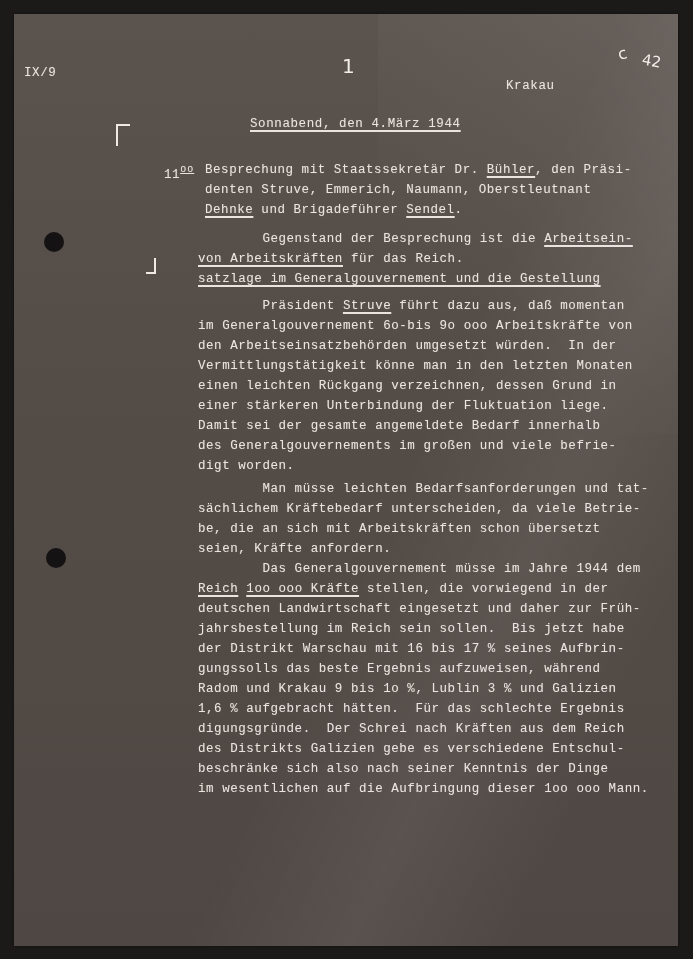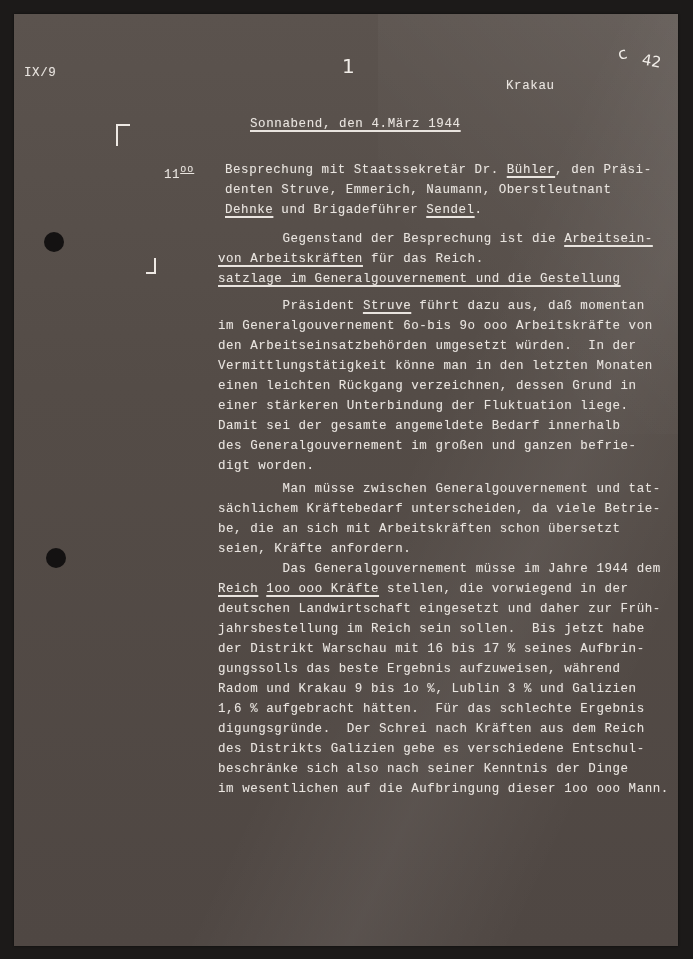--- a/index.html
+++ b/index.html
@@ -77,21 +77,20 @@
     }
     .para { position: absolute; left: 184px; }
     .para .line {
       display: block;
       color: #e9e4df;
       font-size: 12.5px;
       letter-spacing: 0.55px;
       white-space: pre;
       line-height: 20px;
       text-shadow: 0 0 1px rgba(255,255,255,0.25);
-      margin-left: 20px;
     }
     .sup { font-size: 10px; vertical-align: 6px; letter-spacing: 1px; text-decoration: underline; }
   </style>
 </head>
 <body>
 
 <div class="page">
   <div class="sheen"></div>
 
   <div class="hole" style="left:30px; top:218px;"></div>
@@ -122,25 +121,25 @@
       <span class="line"><span class="u">satzlage im Generalgouvernement und die Gestellung</span></span>
     </div>
   <div class="para" style="left:184px; top:282px;">
       <span class="line"><span>        Präsident </span><span class="u">Struve</span><span> führt dazu aus, daß momentan</span></span>
       <span class="line"><span>im Generalgouvernement 6o-bis 9o ooo Arbeitskräfte von</span></span>
       <span class="line"><span>den Arbeitseinsatzbehörden umgesetzt würden.  In der</span></span>
       <span class="line"><span>Vermittlungstätigkeit könne man in den letzten Monaten</span></span>
       <span class="line"><span>einen leichten Rückgang verzeichnen, dessen Grund in</span></span>
       <span class="line"><span>einer stärkeren Unterbindung der Fluktuation liege.</span></span>
       <span class="line"><span>Damit sei der gesamte angemeldete Bedarf innerhalb</span></span>
-      <span class="line"><span>des Generalgouvernement im großen und ganzen befrie-</span></span>
+      <span class="line"><span>des Generalgouvernements im großen und viele befrie-</span></span>
       <span class="line"><span>digt worden.</span></span>
     </div>
   <div class="para" style="left:184px; top:465px;">
-      <span class="line"><span>        Man müsse zwischen Generalgouvernement und tat-</span></span>
+      <span class="line"><span>        Man müsse leichten Bedarfsanforderungen und tat-</span></span>
       <span class="line"><span>sächlichem Kräftebedarf unterscheiden, da viele Betrie-</span></span>
       <span class="line"><span>be, die an sich mit Arbeitskräften schon übersetzt</span></span>
       <span class="line"><span>seien, Kräfte anfordern.</span></span>
     </div>
   <div class="para" style="left:184px; top:545px;">
       <span class="line"><span>        Das Generalgouvernement müsse im Jahre 1944 dem</span></span>
       <span class="line"><span class="u">Reich</span><span> </span><span class="u">1oo ooo Kräfte</span><span> stellen, die vorwiegend in der</span></span>
       <span class="line"><span>deutschen Landwirtschaft eingesetzt und daher zur Früh-</span></span>
       <span class="line"><span>jahrsbestellung im Reich sein sollen.  Bis jetzt habe</span></span>
       <span class="line"><span>der Distrikt Warschau mit 16 bis 17 % seines Aufbrin-</span></span>

